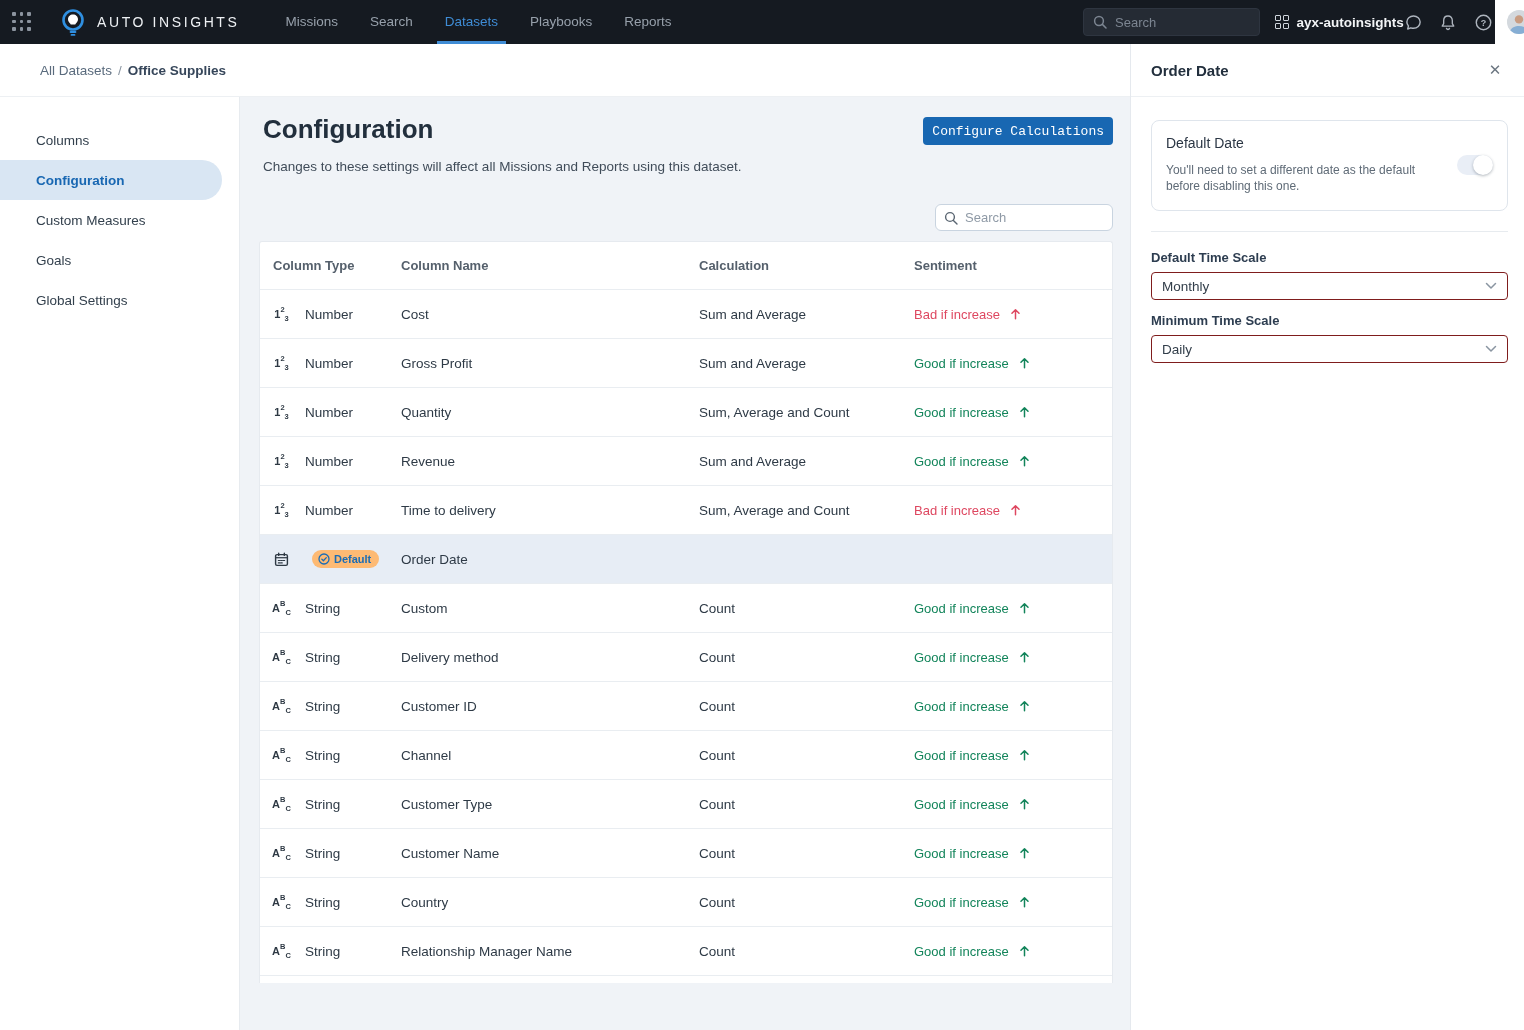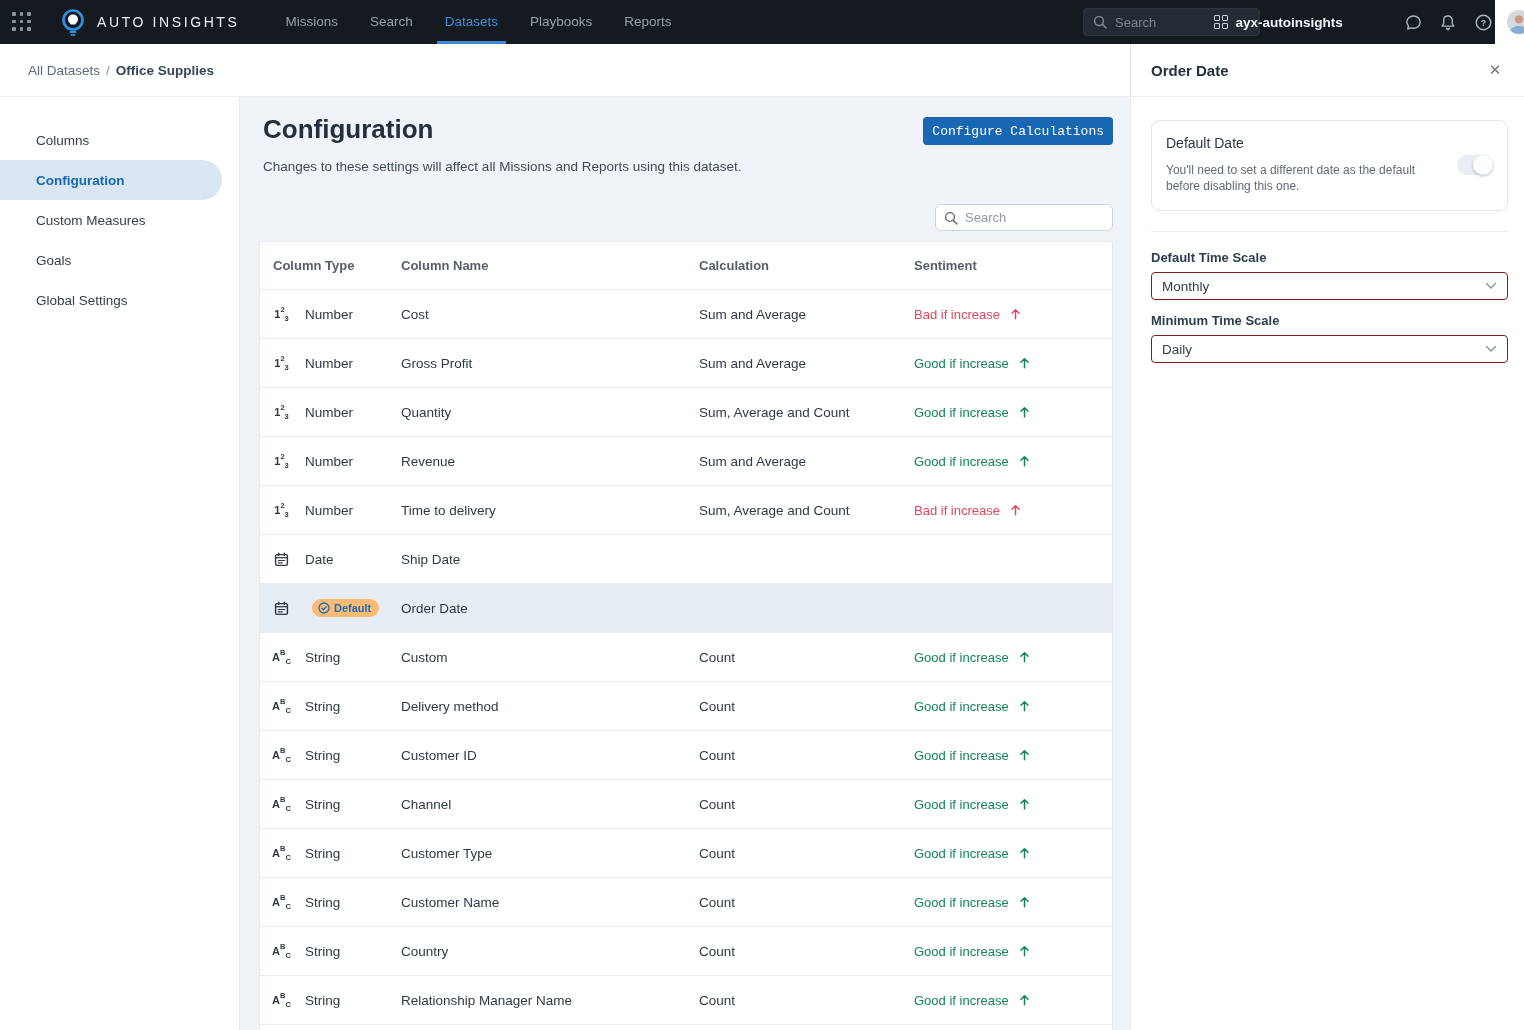--- a/index.html
+++ b/index.html
@@ -14,31 +14,31 @@
   .waffle i { width:3.5px; height:3.5px; background:#8b939e; border-radius:1px; }
   .logo { margin-left:28px; display:flex; align-items:center; }
   .brand { color:#eef1f4; font-size:14px; letter-spacing:2.6px; font-weight:500; margin-left:11px; }
   .nav { display:flex; align-items:center; margin-left:30px; height:44px; }
   .nav-item { color:#97a0ab; font-size:13.5px; padding:0 16px; height:44px; line-height:44px; cursor:pointer; position:relative; }
   .nav-item.active { color:var(--nav-active,#3f8cd5); }
   .nav-item.active::after { content:""; position:absolute; left:8px; right:8px; bottom:0; height:3px; background:var(--nav-active,#3f8cd5); }
   .topsearch { position:absolute; left:1083px; top:8px; width:177px; height:28px; background:#252b34; border:1px solid #2e3540; border-radius:4px; display:flex; align-items:center; padding:0 9px; }
   .topsearch input { background:transparent; border:none; outline:none; color:#cfd5dc; font-size:13px; margin-left:8px; width:130px; font-family:inherit; }
   .topsearch input::placeholder { color:#7c8591; }
-  .workspace { position:absolute; left:1214px; top:0; height:44px; display:flex; align-items:center; gap:8px; color:#f2f4f6; font-size:13.5px; font-weight:700; cursor:pointer; }
+  .workspace { position:absolute; left:1275px; top:0; height:44px; display:flex; align-items:center; gap:8px; color:#f2f4f6; font-size:13.5px; font-weight:700; cursor:pointer; }
   .appgrid { display:grid; grid-template-columns:repeat(2,1fr); gap:2.5px; }
   .appgrid i { width:5.5px; height:5.5px; border:1.4px solid #cfd5dc; border-radius:1px; }
   .top-icons { position:absolute; left:1402px; top:0; height:44px; display:flex; align-items:center; gap:13px; }
   .icon-btn { width:22px; height:22px; display:flex; align-items:center; justify-content:center; cursor:pointer; }
   .avatar { width:24px; height:24px; border-radius:50%; overflow:hidden; cursor:pointer; background:#dfe4e8; }
 
   
   .content-row { flex:1; display:flex; min-height:0; }
   .left-zone { width:1130px; display:flex; flex-direction:column; }
-  .breadcrumb-bar { height:53px; flex:0 0 53px; background:#fff; display:flex; align-items:center; padding-left:28px; font-size:13.5px; border-bottom:1px solid #edf0f3; }
+  .breadcrumb-bar { height:53px; flex:0 0 53px; background:#fff; display:flex; align-items:center; padding-left:40px; font-size:13.5px; border-bottom:1px solid #edf0f3; }
   .crumb-link { color:#5a6b7d; cursor:pointer; }
   .crumb-sep { color:#8a95a1; margin:0 6px; }
   .crumb-current { color:#36465a; font-weight:700; }
 
   .workspace-row { flex:1; display:flex; min-height:0; }
   .sidebar { width:240px; flex:0 0 240px; background:#fff; border-right:1px solid #e7ebef; padding-top:23px; }
   .side-item { height:40px; display:flex; align-items:center; padding-left:36px; font-size:13.5px; color:#33404d; cursor:pointer; width:222px; border-radius:0 20px 20px 0; }
   .side-item.active { background:#d9e6f3; color:var(--accent,#1867b2); font-weight:700; }
 
   
@@ -283,36 +283,20 @@
                   </div>
                   <div>Time to delivery</div>
                   <div>Sum, Average and Count</div>
                   <div><span class="sentiment bad">
                       <span>Bad if increase</span>
                       <svg width="13" height="14" viewBox="0 0 14 14" fill="none">
                         <path d="M7 12.2 V2.6 M3.2 6.2 L7 2.4 L10.8 6.2" stroke="currentColor" stroke-width="1.6" stroke-linecap="round" stroke-linejoin="round"></path>
                       </svg>
                     </span></div>
                 </div>
-                <div class="trow">
-                  <div class="c-type">
-                    <span class="dt-icon">
-                      <svg width="15" height="15" viewBox="0 0 16 16" fill="none">
-                        <rect x="1.7" y="2.8" width="12.6" height="11.5" rx="1.5" stroke="#2e3944" stroke-width="1.5"></rect>
-                        <path d="M1.7 6.1 H14.3" stroke="#2e3944" stroke-width="1.3"></path>
-                        <path d="M5 1.2 V3.6 M11 1.2 V3.6" stroke="#2e3944" stroke-width="1.5" stroke-linecap="round"></path>
-                        <path d="M4.6 9 h1.6 M7.2 9 h1.6 M9.8 9 h1.6 M4.6 11.6 h1.6 M7.2 11.6 h1.6" stroke="#2e3944" stroke-width="1.2" stroke-linecap="round"></path>
-                      </svg>
-                    </span>
-                    <span class="type-label">Date</span>
-                  </div>
-                  <div>Ship Date</div>
-                  <div></div>
-                  <div></div>
-                </div>
                 <div class="trow hl">
                   <div class="c-type">
                     <span class="dt-icon">
                       <svg width="15" height="15" viewBox="0 0 16 16" fill="none">
                         <rect x="1.7" y="2.8" width="12.6" height="11.5" rx="1.5" stroke="#2e3944" stroke-width="1.5"></rect>
                         <path d="M1.7 6.1 H14.3" stroke="#2e3944" stroke-width="1.3"></path>
                         <path d="M5 1.2 V3.6 M11 1.2 V3.6" stroke="#2e3944" stroke-width="1.5" stroke-linecap="round"></path>
                         <path d="M4.6 9 h1.6 M7.2 9 h1.6 M9.8 9 h1.6 M4.6 11.6 h1.6 M7.2 11.6 h1.6" stroke="#2e3944" stroke-width="1.2" stroke-linecap="round"></path>
                       </svg>
                     </span>

